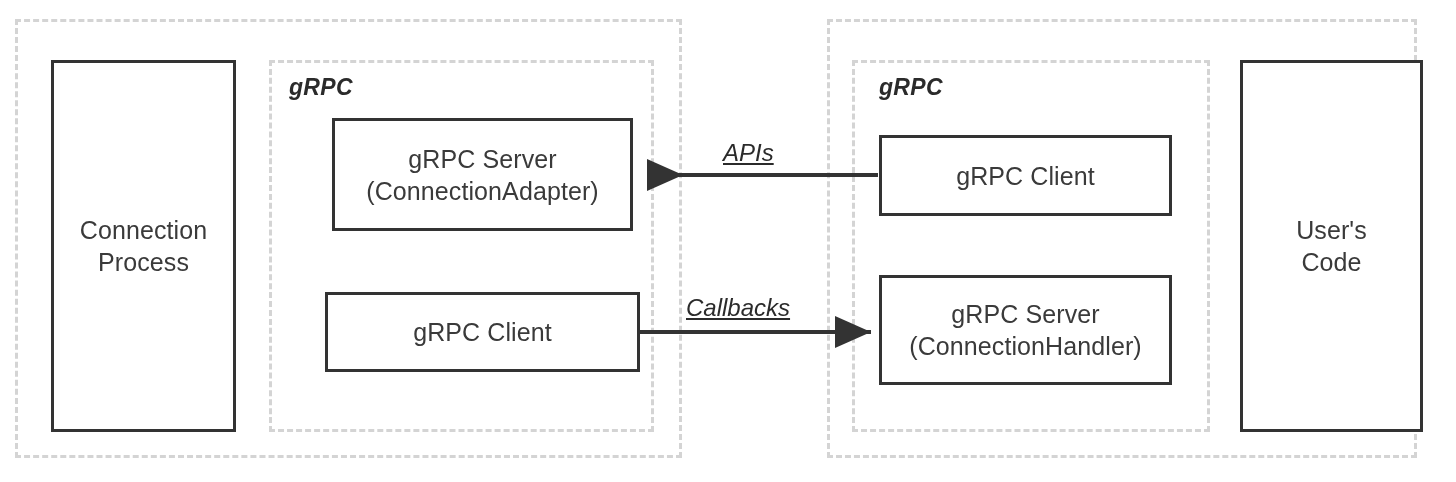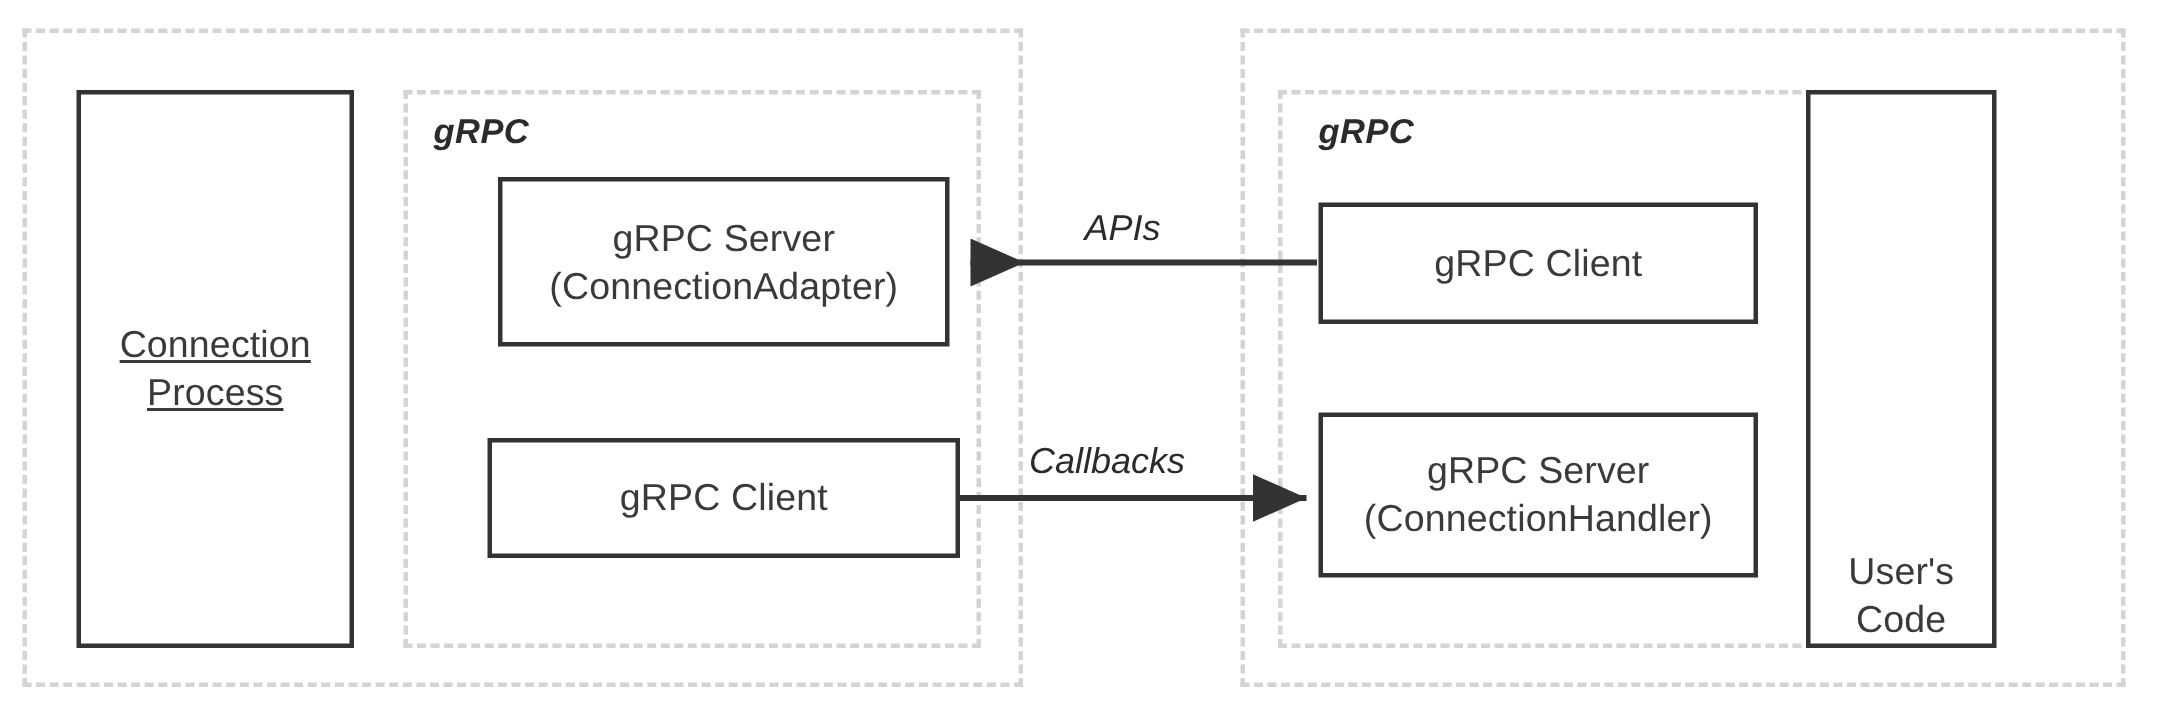--- a/index.html
+++ b/index.html
@@ -67,30 +67,31 @@
     pointer-events: none;
   }
 
   
   .edge-caption {
     position: absolute;
     font-style: italic;
     font-size: 24px;
     color: #2b2b2b;
     white-space: nowrap;
+    text-decoration: underline;
   }
 </style>
 </head>
 <body>
 
 <div id="diagram-root">
 
   <div class="dashed-group" style="left:15px; top:19px; width:667px; height:439px;"></div>
 
-  <div class="node-box" style="left:51px; top:60px; width:185px; height:372px;text-decoration:underline;">
+  <div class="node-box" style="left:51px; top:60px; width:185px; height:372px;">
     <span class="node-label">Connection
 Process</span>
   </div>
 
   <div class="dashed-group" style="left:269px; top:60px; width:385px; height:372px;"></div>
 
   <div class="group-caption" style="left:289px; top:74px;">gRPC</div>
 
   <div class="node-box" style="left:332px; top:118px; width:301px; height:113px;">
     <span class="node-label">gRPC Server
@@ -109,21 +110,21 @@
 
   <div class="node-box" style="left:879px; top:135px; width:293px; height:81px;">
     <span class="node-label">gRPC Client</span>
   </div>
 
   <div class="node-box" style="left:879px; top:275px; width:293px; height:110px;">
     <span class="node-label">gRPC Server
 (ConnectionHandler)</span>
   </div>
 
-  <div class="node-box" style="left:1204px; top:60px; width:127px; height:372px;align-items:flex-end;">
+  <div class="node-box" style="left:1240px; top:60px; width:183px; height:372px;">
     <span class="node-label">User's
 Code</span>
   </div>
 
   <svg id="arrow-layer" viewBox="0 0 1456 482">
     <defs>
       <marker id="arrowhead-left" markerWidth="10" markerHeight="8" refX="9" refY="4" orient="auto-start-reverse" markerUnits="strokeWidth">
         <path d="M 9 0 L 0 4 L 9 8 z" fill="#333333"></path>
       </marker>
       <marker id="arrowhead-right" markerWidth="10" markerHeight="8" refX="9" refY="4" orient="auto" markerUnits="strokeWidth">

